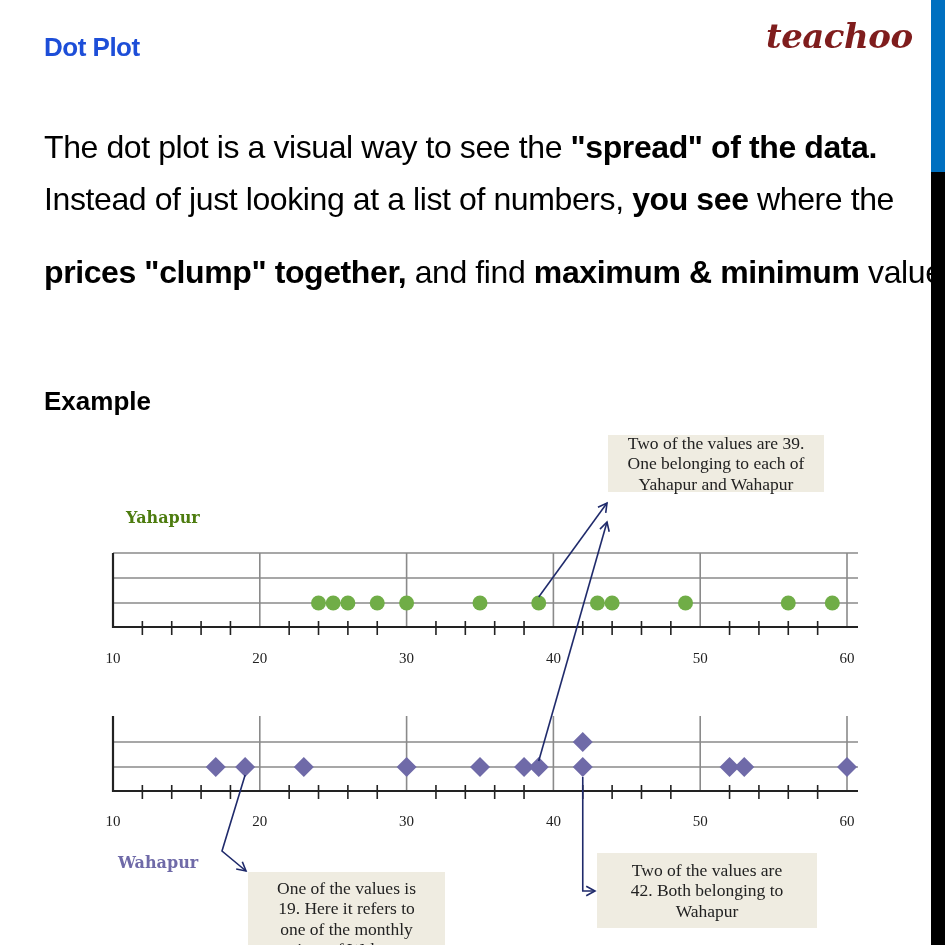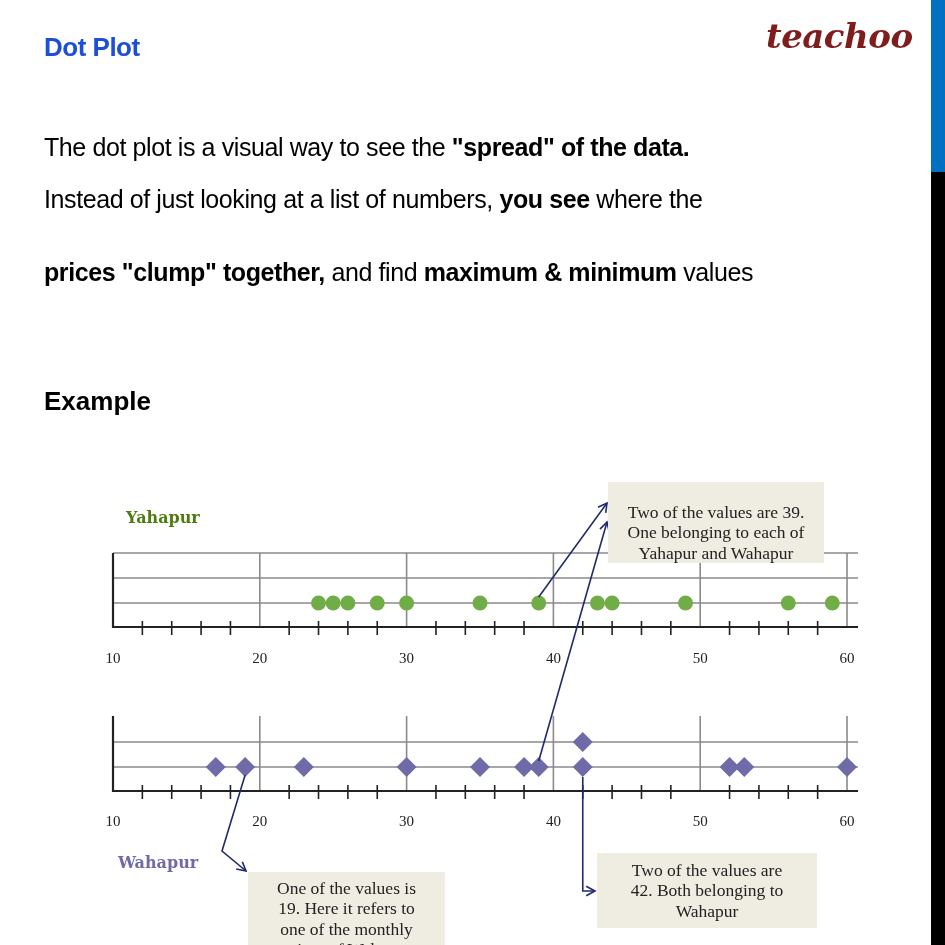--- a/index.html
+++ b/index.html
@@ -11,21 +11,21 @@
     .side-bar-black { position: absolute; left: 931px; top: 172px; width: 14px; height: 773px; background: #000; }
     .title {
       position: absolute; left: 44px; top: 32px; font-size: 26px; font-weight: bold;
       color: #1d4ed8; letter-spacing: -0.5px;
     }
     .logo {
       position: absolute; left: 766px; top: 16px; font-family: "DejaVu Serif", serif;
       font-style: italic; font-weight: bold; font-size: 34px; color: #7f1d1d; letter-spacing: -0.5px;
     }
     .para {
-      position: absolute; left: 44px; font-size: 25px; line-height: 32px; white-space: nowrap;
+      position: absolute; left: 44px; font-size: 32px; line-height: 32px; white-space: nowrap;
       letter-spacing: -0.4px;
     }
     .para b { font-weight: bold; }
     .p1 { top: 131px; }
     .p2 { top: 183px; }
     .p3 { top: 256px; }
     .example { position: absolute; left: 44px; top: 386px; font-size: 26px; font-weight: bold; }
     svg.chart { position: absolute; left: 0; top: 0; }
     .note {
       position: absolute; background: #efece1; font-family: "Liberation Serif", serif;
@@ -154,21 +154,21 @@
     <line x1="538.72" y1="597" x2="607" y2="503" stroke="#1f2a6b" stroke-width="1.6"></line>
     <polyline points="605.7213689709159,512.917918264004 607,503 597.9635122577757,507.2827431962038" fill="none" stroke="#1f2a6b" stroke-width="1.6"></polyline>
     <line x1="538.72" y1="761" x2="607" y2="522" stroke="#1f2a6b" stroke-width="1.6"></line>
     <polyline points="609.1991022900421,531.755201131598 607,522 599.9794613349447,529.1212384353049" fill="none" stroke="#1f2a6b" stroke-width="1.6"></polyline>
     <polyline points="245.12,775 222,851 246,871" fill="none" stroke="#1f2a6b" stroke-width="1.6"></polyline>
     <polyline points="236.18901650737084,869.0649023519837 246,871 242.32743151967387,861.6988043372202" fill="none" stroke="#1f2a6b" stroke-width="1.6"></polyline>
     <polyline points="582.76,777 582.76,891 595,891" fill="none" stroke="#1f2a6b" stroke-width="1.6"></polyline>
     <polyline points="586.2241743810963,895.794255386042 595,891 586.2241743810963,886.205744613958" fill="none" stroke="#1f2a6b" stroke-width="1.6"></polyline>
   </svg>
 
-<div class="note" id="note-39" style="left:608px; top:482px; width:216px; height:81px;align-items:flex-end;">
+<div class="note" id="note-39" style="left:608px; top:435px; width:216px; height:57px;">
   <div>Two of the values are 39.<br>One belonging to each of<br>Yahapur and Wahapur</div>
 </div>
 <div class="note" id="note-19" style="left:248px; top:837px; width:197px; height:93px;margin-top:35px;">
   <div>One of the values is<br>19. Here it refers to<br>one of the monthly<br>prices of Wahapur</div>
 </div>
 <div class="note" id="note-42" style="left:597px; top:853px; width:220px; height:75px;">
   <div>Two of the values are<br>42. Both belonging to<br>Wahapur</div>
 </div>
 
 </body></html>

